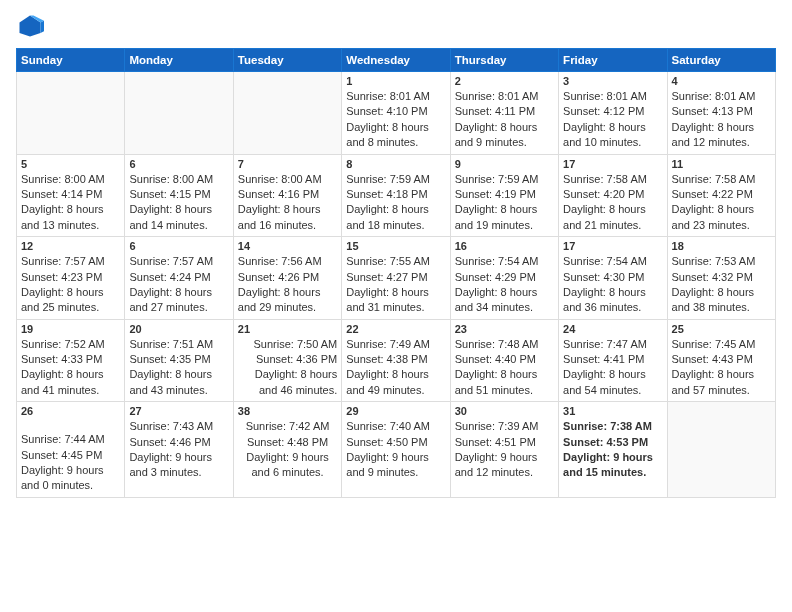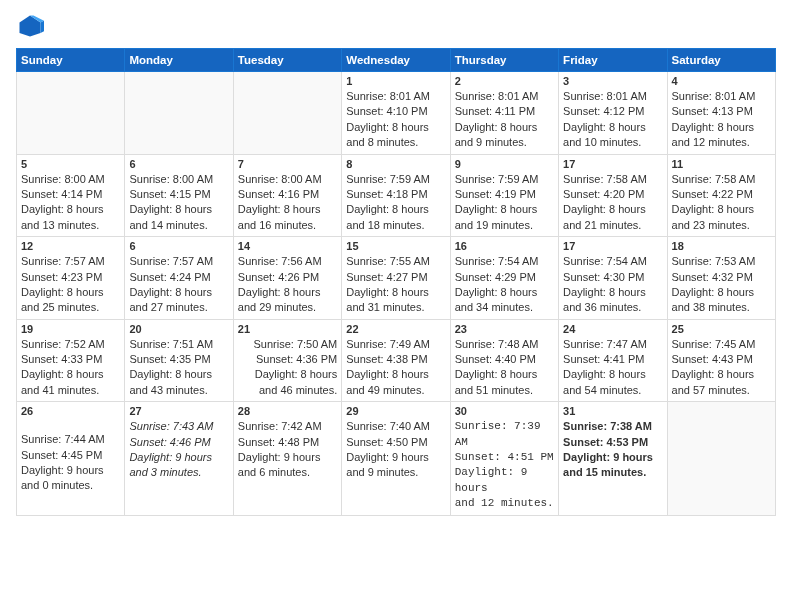--- a/index.html
+++ b/index.html
@@ -315,42 +315,42 @@
         <tr>
           <td>
             <span class="day-num">26</span>
             <div class="cell-text" style="white-space: pre-line; margin-top: 15px;">Sunrise: 7:44 AM
 Sunset: 4:45 PM
 Daylight: 9 hours
 and 0 minutes.</div>
           </td>
           <td>
             <span class="day-num">27</span>
-            <div class="cell-text" style="white-space: pre-line; font-style: italic;">Sunrise: 7:43 AM
+            <div class="cell-text" style="white-space: pre-line;">Sunrise: 7:43 AM
 Sunset: 4:46 PM
 Daylight: 9 hours
 and 3 minutes.</div>
           </td>
           <td>
-            <span class="day-num">28</span>
-            <div class="cell-text" style="white-space: pre-line;">Sunrise: 7:42 AM
+            <span class="day-num">38</span>
+            <div class="cell-text" style="white-space: pre-line; text-align: center;">Sunrise: 7:42 AM
 Sunset: 4:48 PM
 Daylight: 9 hours
 and 6 minutes.</div>
           </td>
           <td>
             <span class="day-num">29</span>
             <div class="cell-text" style="white-space: pre-line;">Sunrise: 7:40 AM
 Sunset: 4:50 PM
 Daylight: 9 hours
 and 9 minutes.</div>
           </td>
           <td>
             <span class="day-num">30</span>
-            <div class="cell-text" style="white-space: pre-line; font-family: Liberation Mono, monospace;">Sunrise: 7:39 AM
+            <div class="cell-text" style="white-space: pre-line;">Sunrise: 7:39 AM
 Sunset: 4:51 PM
 Daylight: 9 hours
 and 12 minutes.</div>
           </td>
           <td>
             <span class="day-num">31</span>
             <div class="cell-text" style="white-space: pre-line; font-weight: bold;">Sunrise: 7:38 AM
 Sunset: 4:53 PM
 Daylight: 9 hours
 and 15 minutes.</div>

